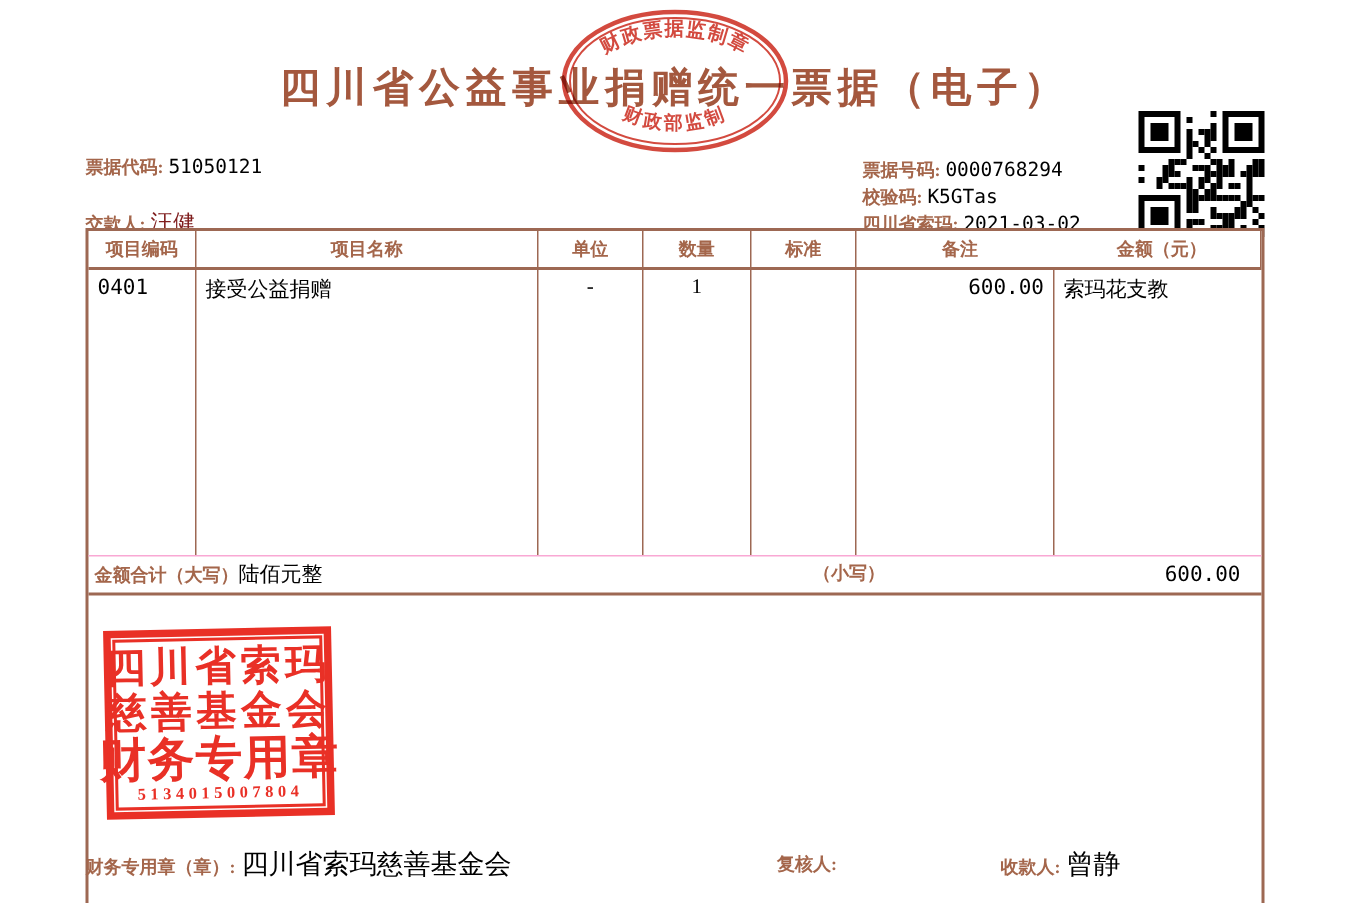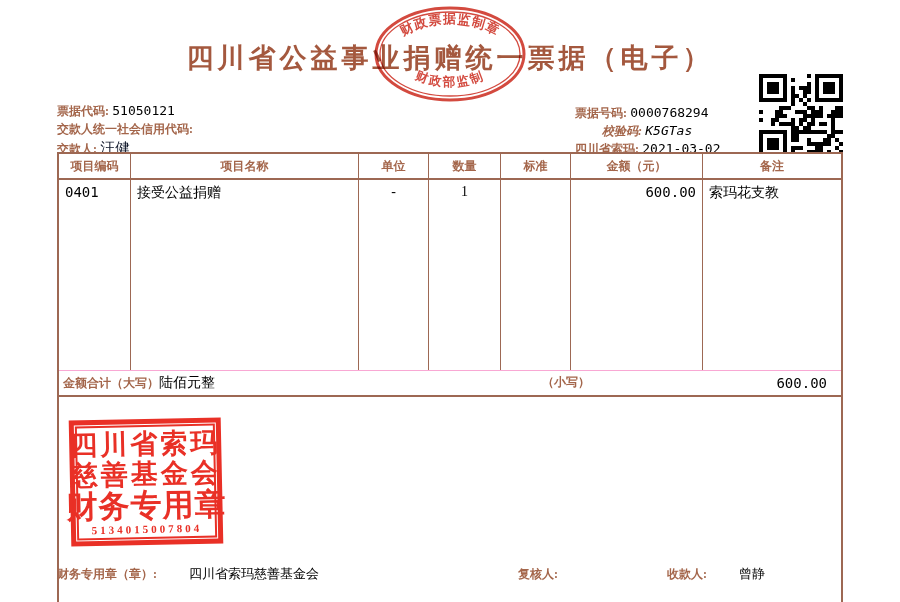--- a/index.html
+++ b/index.html
@@ -16,23 +16,23 @@
   
   .oval-stamp{
     position:absolute;left:371px;top:5px;width:158px;height:100px;
     mix-blend-mode:multiply;opacity:.92;
   }
   
   .qr{position:absolute;left:758px;top:74px;width:86px;height:84px;background:#fff;}
   
   .info-line{position:absolute;white-space:nowrap;font-size:13px;}
   .lbl{color:#a4664b;font-weight:bold;font-size:12px;}
-  .val{color:#000;font-size:13px;margin-left:28px;}
+  .val{color:#000;font-size:18px;}
   .val-num{color:#000;font-size:13px;font-family:"DejaVu Sans Mono", monospace;}
-  .val-big{color:#0f172a;font-size:15px;}
+  .val-big{color:#7f1d1d;font-size:15px;}
   
   .grid{
     position:absolute;left:57px;top:152px;width:786px;height:507px;
     border:2px solid #9d6853;box-sizing:border-box;background:#fff;
   }
   .hdr-row{display:flex;height:24px;border-bottom:2px solid #9d6853;}
   .hdr-cell{
     box-sizing:border-box;border-right:1px solid #9d6853;
     text-align:center;line-height:24px;font-size:12px;color:#a4664b;font-weight:bold;
   }
@@ -230,51 +230,47 @@
         <rect x="0" y="56" width="28" height="28" fill="#000"></rect>
         <rect x="4" y="60" width="20" height="20" fill="#fff"></rect>
         <rect x="8" y="64" width="12" height="12" fill="#000"></rect>
       </svg>
   </div>
 
   <div class="info-line" style="left:57px;top:103px;">
     <span class="lbl">票据代码:</span>
     <span class="val-num">51050121</span>
   </div>
-  <div class="info-line" style="left:57px;top:121px;">
-    <span class="lbl">交款人统一社会信用代码:</span>
-    <span class="val"></span>
-  </div>
   <div class="info-line" style="left:57px;top:139px;">
     <span class="lbl">交款人:</span>
     <span class="val-big">汪健</span>
   </div>
 
   <div class="info-line" style="left:575px;top:105px;">
     <span class="lbl">票据号码:</span>
     <span class="val-num">0000768294</span>
   </div>
-  <div class="info-line" style="left:602px;top:123px;font-style:italic;">
+  <div class="info-line" style="left:575px;top:123px;">
     <span class="lbl">校验码:</span>
     <span class="val-num">K5GTas</span>
   </div>
   <div class="info-line" style="left:575px;top:141px;">
     <span class="lbl">四川省索玛:</span>
     <span class="val-num">2021-03-02</span>
   </div>
 
   <div class="grid">
     <div class="hdr-row">
       <div class="hdr-cell c1">项目编码</div>
       <div class="hdr-cell c2">项目名称</div>
       <div class="hdr-cell c3">单位</div>
       <div class="hdr-cell c4">数量</div>
       <div class="hdr-cell c5">标准</div>
+      <div class="hdr-cell c7">备注</div>
       <div class="hdr-cell c6">金额（元）</div>
-      <div class="hdr-cell c7">备注</div>
     </div>
     <div class="body-row">
       <div class="body-cell c1 pl" style="font-family:'DejaVu Sans Mono', monospace;">0401</div>
       <div class="body-cell c2 pl">接受公益捐赠</div>
       <div class="body-cell c3 ta-c">-</div>
       <div class="body-cell c4 ta-c">1</div>
       <div class="body-cell c5 ta-c"></div>
       <div class="body-cell c6 ta-r" style="font-family:'DejaVu Sans Mono', monospace;">600.00</div>
       <div class="body-cell c7 pl">索玛花支教</div>
     </div>

